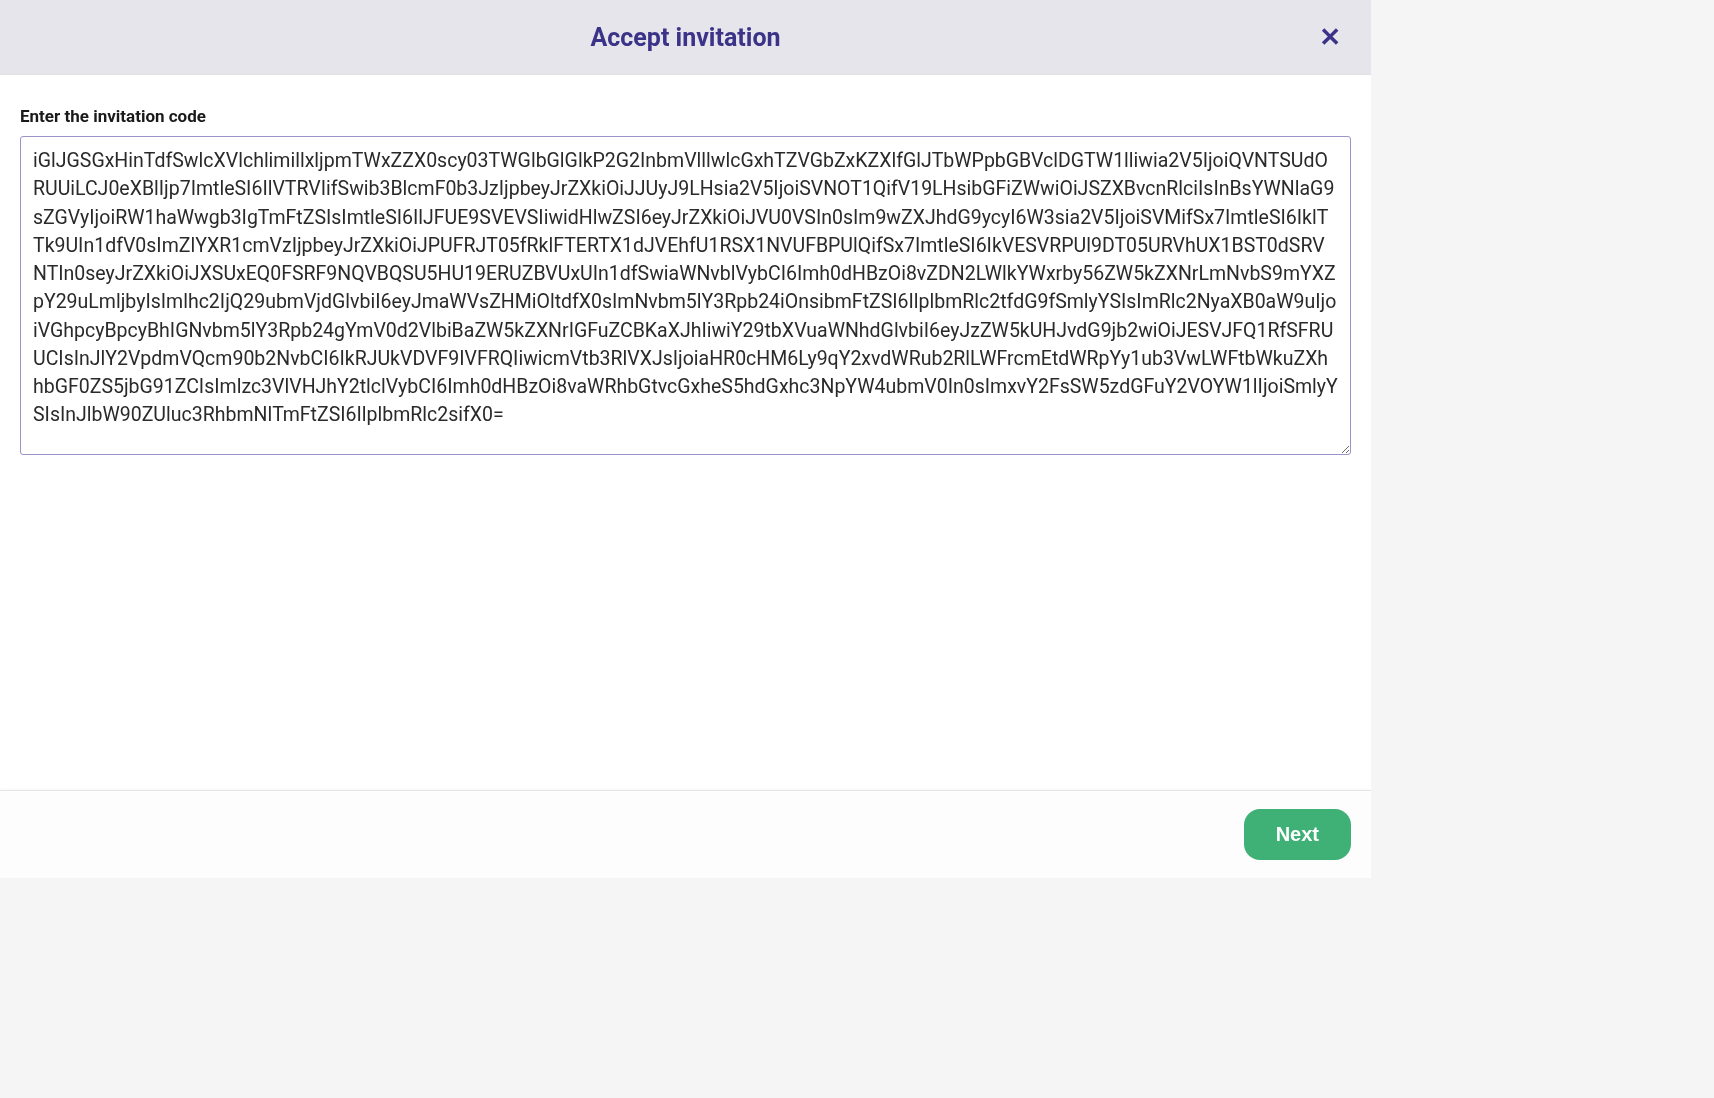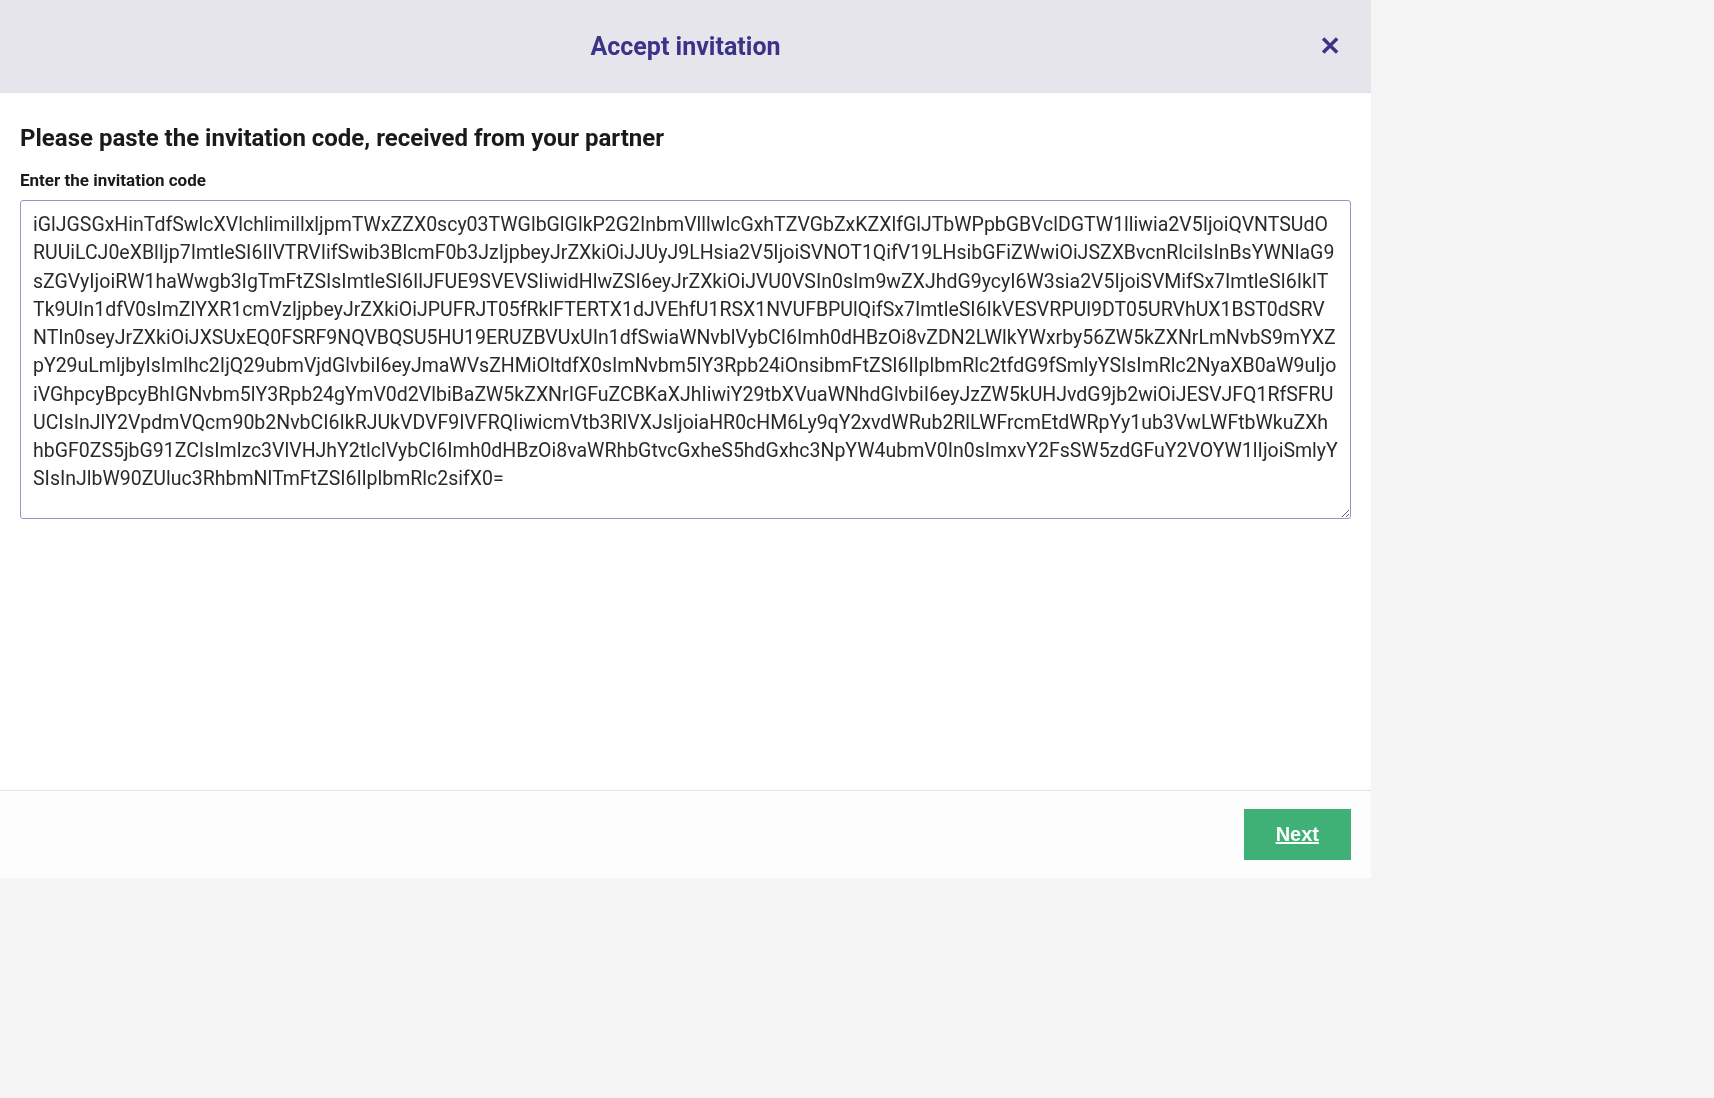--- a/index.html
+++ b/index.html
@@ -16,21 +16,21 @@
     }
     .modal {
       width: 100%;
       height: 100%;
       background: #fff;
       display: flex;
       flex-direction: column;
     }
     .modal-header {
       background: #e6e5ec;
-      height: 93px;
+      height: 75px;
       display: flex;
       align-items: center;
       justify-content: center;
       position: relative;
       border-bottom: 1px solid #e0e0e0;
     }
     .modal-title {
       color: #3b3388;
       font-size: 25px;
       font-weight: 700;
@@ -88,26 +88,25 @@
       border-top: 1px solid #e5e5e5;
       padding: 18px 20px;
       display: flex;
       justify-content: flex-end;
       box-shadow: 0 -1px 2px rgba(0,0,0,0.03);
     }
     .next-btn {
       background: #3fb076;
       color: #fff;
       border: none;
-      border-radius: 0;
+      border-radius: 16px;
       padding: 14px 32px;
       font-size: 20px;
       font-weight: 600;
       cursor: pointer;
-      text-decoration: underline;
     }
     
     .code-textarea::-webkit-scrollbar {
       width: 10px;
     }
     .code-textarea::-webkit-scrollbar-thumb {
       background: #c0c0c0;
       border-radius: 5px;
     }
     .code-textarea::-webkit-scrollbar-track {
@@ -118,20 +117,19 @@
 <body>
 
 <div class="modal">
   <div class="modal-header">
     <h1 class="modal-title">Accept invitation</h1>
     <button class="close-btn">
       <span>✕</span>
     </button>
   </div>
   <div class="modal-body">
-    <h2 class="instruction-heading">Please paste the invitation code, received from your partner</h2>
     <label class="label-text">Enter the invitation code</label>
     <textarea class="code-textarea" id="code-area" style="">iGlJGSGxHinTdfSwlcXVlchlimillxljpmTWxZZX0scy03TWGlbGlGlkP2G2InbmVlllwlcGxhTZVGbZxKZXlfGlJTbWPpbGBVclDGTW1lliwia2V5IjoiQVNTSUdORUUiLCJ0eXBlIjp7ImtleSI6IlVTRVIifSwib3BlcmF0b3JzIjpbeyJrZXkiOiJJUyJ9LHsia2V5IjoiSVNOT1QifV19LHsibGFiZWwiOiJSZXBvcnRlciIsInBsYWNlaG9sZGVyIjoiRW1haWwgb3IgTmFtZSIsImtleSI6IlJFUE9SVEVSIiwidHlwZSI6eyJrZXkiOiJVU0VSIn0sIm9wZXJhdG9ycyI6W3sia2V5IjoiSVMifSx7ImtleSI6IklTTk9UIn1dfV0sImZlYXR1cmVzIjpbeyJrZXkiOiJPUFRJT05fRklFTERTX1dJVEhfU1RSX1NVUFBPUlQifSx7ImtleSI6IkVESVRPUl9DT05URVhUX1BST0dSRVNTIn0seyJrZXkiOiJXSUxEQ0FSRF9NQVBQSU5HU19ERUZBVUxUIn1dfSwiaWNvblVybCI6Imh0dHBzOi8vZDN2LWlkYWxrby56ZW5kZXNrLmNvbS9mYXZpY29uLmljbyIsImlhc2IjQ29ubmVjdGlvbiI6eyJmaWVsZHMiOltdfX0sImNvbm5lY3Rpb24iOnsibmFtZSI6IlplbmRlc2tfdG9fSmlyYSIsImRlc2NyaXB0aW9uIjoiVGhpcyBpcyBhIGNvbm5lY3Rpb24gYmV0d2VlbiBaZW5kZXNrIGFuZCBKaXJhIiwiY29tbXVuaWNhdGlvbiI6eyJzZW5kUHJvdG9jb2wiOiJESVJFQ1RfSFRUUCIsInJlY2VpdmVQcm90b2NvbCI6IkRJUkVDVF9IVFRQIiwicmVtb3RlVXJsIjoiaHR0cHM6Ly9qY2xvdWRub2RlLWFrcmEtdWRpYy1ub3VwLWFtbWkuZXhhbGF0ZS5jbG91ZCIsImlzc3VlVHJhY2tlclVybCI6Imh0dHBzOi8vaWRhbGtvcGxheS5hdGxhc3NpYW4ubmV0In0sImxvY2FsSW5zdGFuY2VOYW1lIjoiSmlyYSIsInJlbW90ZUluc3RhbmNlTmFtZSI6IlplbmRlc2sifX0=</textarea>
   </div>
   <div class="modal-footer">
     <button class="next-btn">Next</button>
   </div>
 </div>
 
 </body></html>

